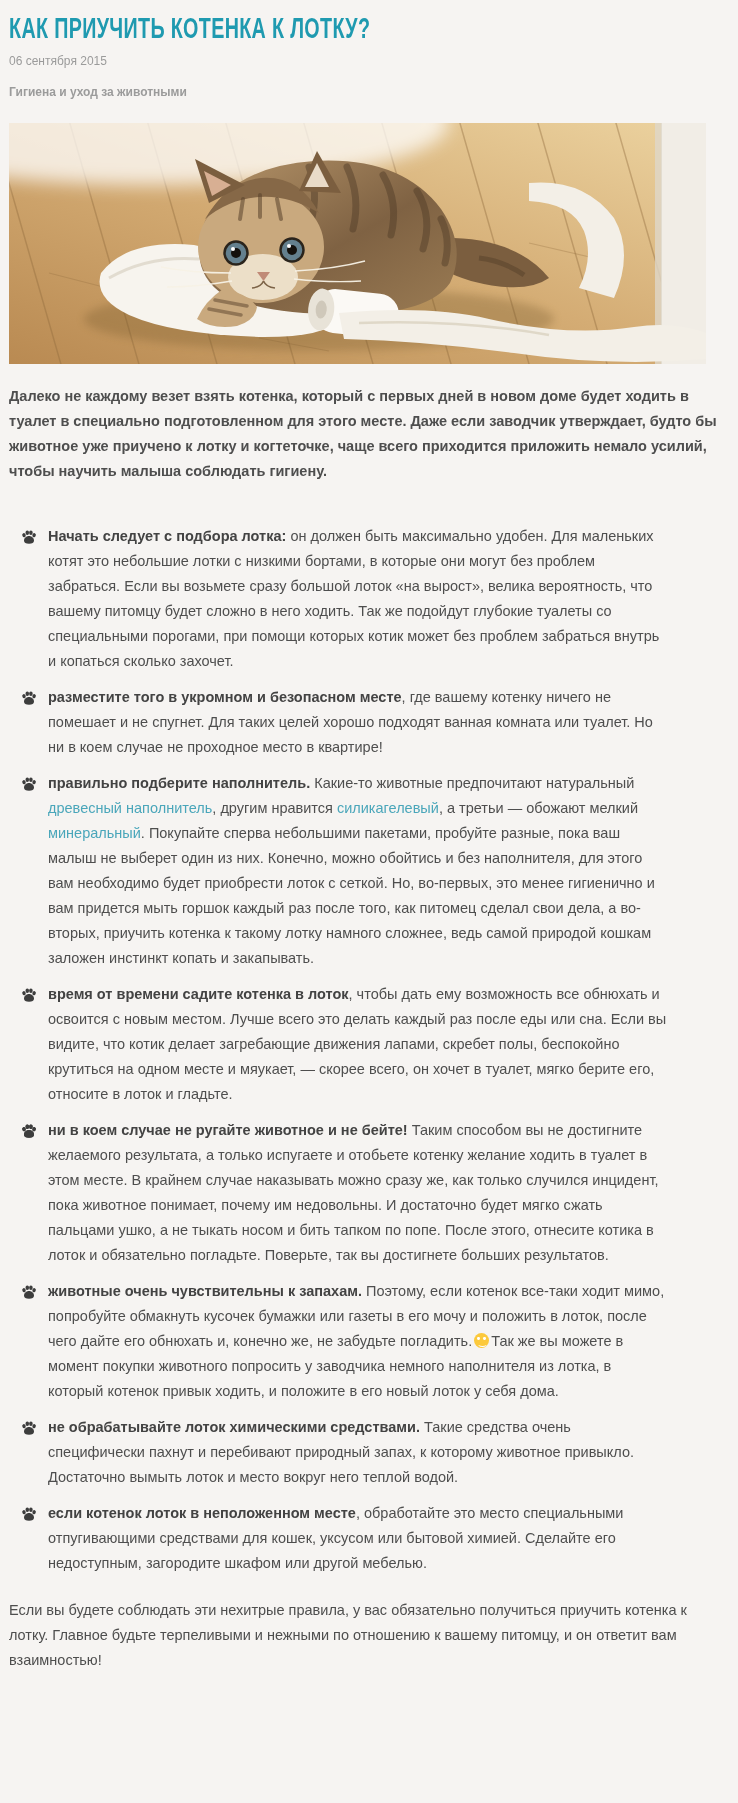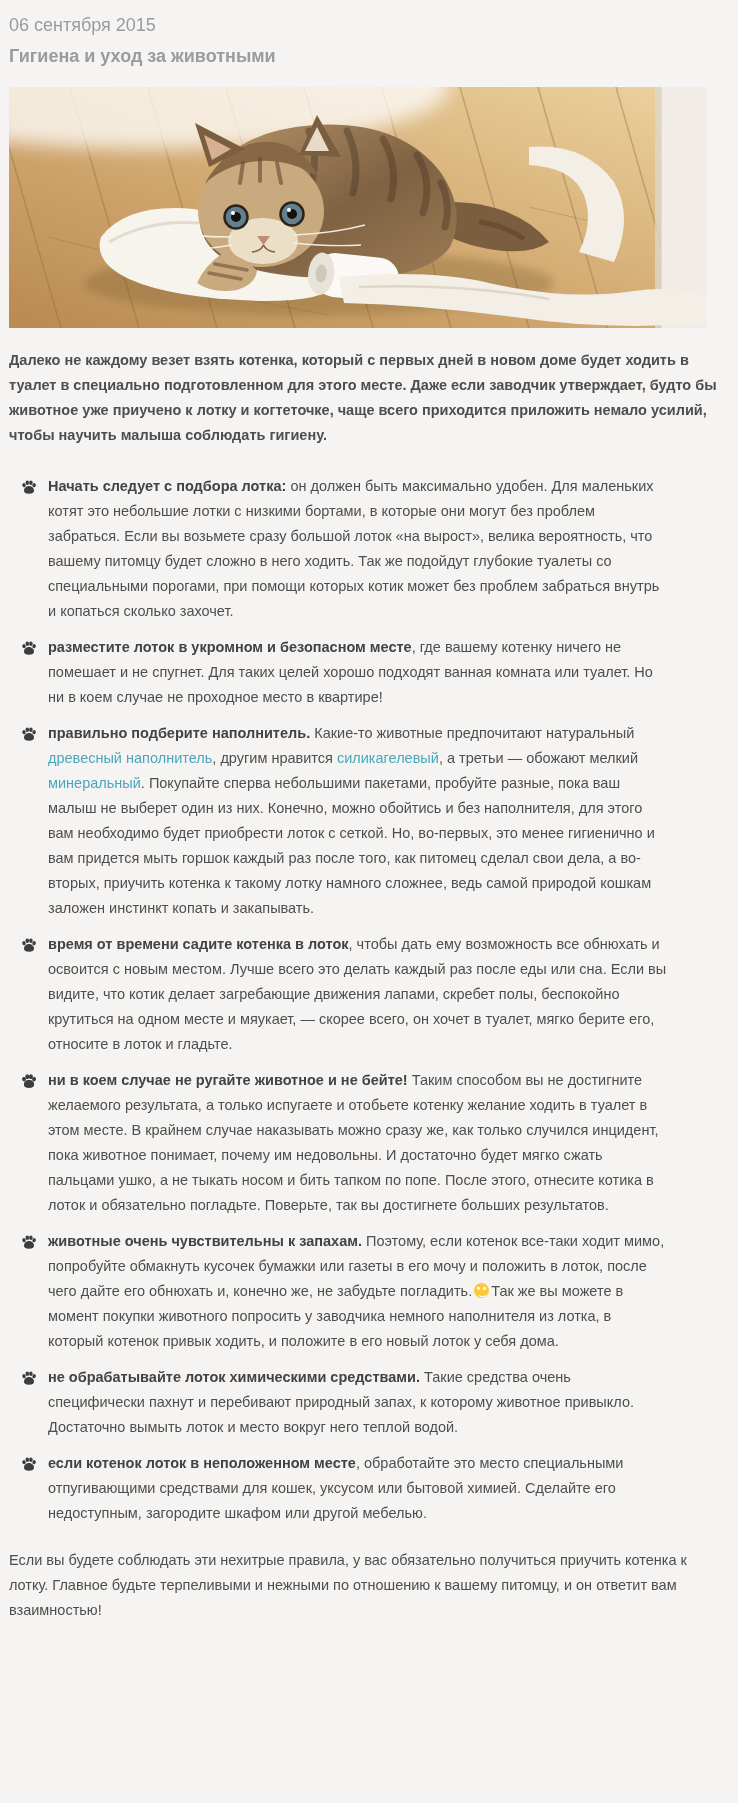--- a/index.html
+++ b/index.html
@@ -17,30 +17,30 @@
   .page{padding:0 9px;}
   
   .title{margin:0;padding-top:9px;height:36px;}
   .title .condense{
     display:inline-block;
     font-size:29px;font-weight:700;line-height:34px;
     color:var(--accent);
     letter-spacing:0.5px;white-space:nowrap;
     transform:scaleX(0.68);transform-origin:0 50%;
   }
-  .meta{font-size:18px;color:var(--meta);line-height:16px;}
+  .meta{font-size:12px;color:var(--meta);line-height:16px;}
   .meta.date{margin-top:17px;}
   .meta.category{margin-top:15px;font-weight:bold;}
   
   .hero{margin:23px 0 0;width:697px;height:241px;overflow:hidden;}
   .hero svg{display:block;}
   
   .intro{margin-top:20px;font-weight:bold;}
   p{margin:0;font-size:14.5px;line-height:25px;}
-  .tips{list-style:none;margin:26px 0 0;padding:0 60px 0 0;}
+  .tips{list-style:none;margin:40px 0 0;padding:0 60px 0 0;}
   .tip{position:relative;padding-left:39px;margin-bottom:11px;font-size:14.5px;line-height:25px;}
   .tip .paw{position:absolute;left:12px;top:4px;color:var(--paw);}
   .tip strong{color:var(--bold);}
   a.inline-link{color:var(--link);text-decoration:none;cursor:pointer;}
   .outro{margin-top:22px;}
   
   .smiley{
     display:inline-block;width:15px;height:15px;border-radius:50%;
     background:var(--smiley);position:relative;vertical-align:-2px;margin:0 2px;
   }
@@ -52,20 +52,21 @@
     content:"";position:absolute;left:3px;top:5px;width:9px;height:7px;
     border:1.6px solid transparent;border-bottom-color:#fff;border-radius:50%;
   }
 </style>
 </head>
 <body>
 
 <div class="page">
 
   <header>
+    <h1 class="title"><span class="condense">КАК ПРИУЧИТЬ КОТЕНКА К ЛОТКУ?</span></h1>
     <div class="meta date">06 сентября 2015</div>
     <div class="meta category">Гигиена и уход за животными</div>
   </header>
 
   <figure class="hero" aria-label="Пушистый котенок лежит на деревянном полу и играет с размотанной туалетной бумагой">
     <svg viewBox="0 0 697 241" width="697" height="241" xmlns="http://www.w3.org/2000/svg" role="img">
       <defs>
         <linearGradient id="gFloor" x1="0" y1="1" x2="1" y2="0">
           <stop offset="0" stop-color="#b98a52"></stop>
           <stop offset="0.5" stop-color="#d4ac74"></stop>
@@ -187,21 +188,21 @@
   <li class="tip">
     <span class="paw">
       <svg width="16" height="15" viewBox="0 0 16 15" fill="currentColor" aria-hidden="true">
         <ellipse cx="3" cy="5.2" rx="1.7" ry="2.1" transform="rotate(-20 3 5.2)"></ellipse>
         <ellipse cx="6.3" cy="2.8" rx="1.8" ry="2.2"></ellipse>
         <ellipse cx="9.9" cy="2.8" rx="1.8" ry="2.2"></ellipse>
         <ellipse cx="13.1" cy="5.2" rx="1.7" ry="2.1" transform="rotate(20 13.1 5.2)"></ellipse>
         <path d="M8 6 C 10.8 6 13 8.2 13 10.6 C 13 12.8 11.2 13.8 8 13.8 C 4.8 13.8 3 12.8 3 10.6 C 3 8.2 5.2 6 8 6 Z"></path>
       </svg>
     </span>
-    <span class="tip-body"><strong>разместите лоток в укромном и безопасном месте</strong>, где вашему котенку ничего не помешает и не спугнет. Для таких целей хорошо подходят ванная комната или туалет. Но ни в коем случае не проходное место в квартире!</span>
+    <span class="tip-body"><strong>разместите того в укромном и безопасном месте</strong>, где вашему котенку ничего не помешает и не спугнет. Для таких целей хорошо подходят ванная комната или туалет. Но ни в коем случае не проходное место в квартире!</span>
   </li>
 
   <li class="tip">
     <span class="paw">
       <svg width="16" height="15" viewBox="0 0 16 15" fill="currentColor" aria-hidden="true">
         <ellipse cx="3" cy="5.2" rx="1.7" ry="2.1" transform="rotate(-20 3 5.2)"></ellipse>
         <ellipse cx="6.3" cy="2.8" rx="1.8" ry="2.2"></ellipse>
         <ellipse cx="9.9" cy="2.8" rx="1.8" ry="2.2"></ellipse>
         <ellipse cx="13.1" cy="5.2" rx="1.7" ry="2.1" transform="rotate(20 13.1 5.2)"></ellipse>
         <path d="M8 6 C 10.8 6 13 8.2 13 10.6 C 13 12.8 11.2 13.8 8 13.8 C 4.8 13.8 3 12.8 3 10.6 C 3 8.2 5.2 6 8 6 Z"></path>

